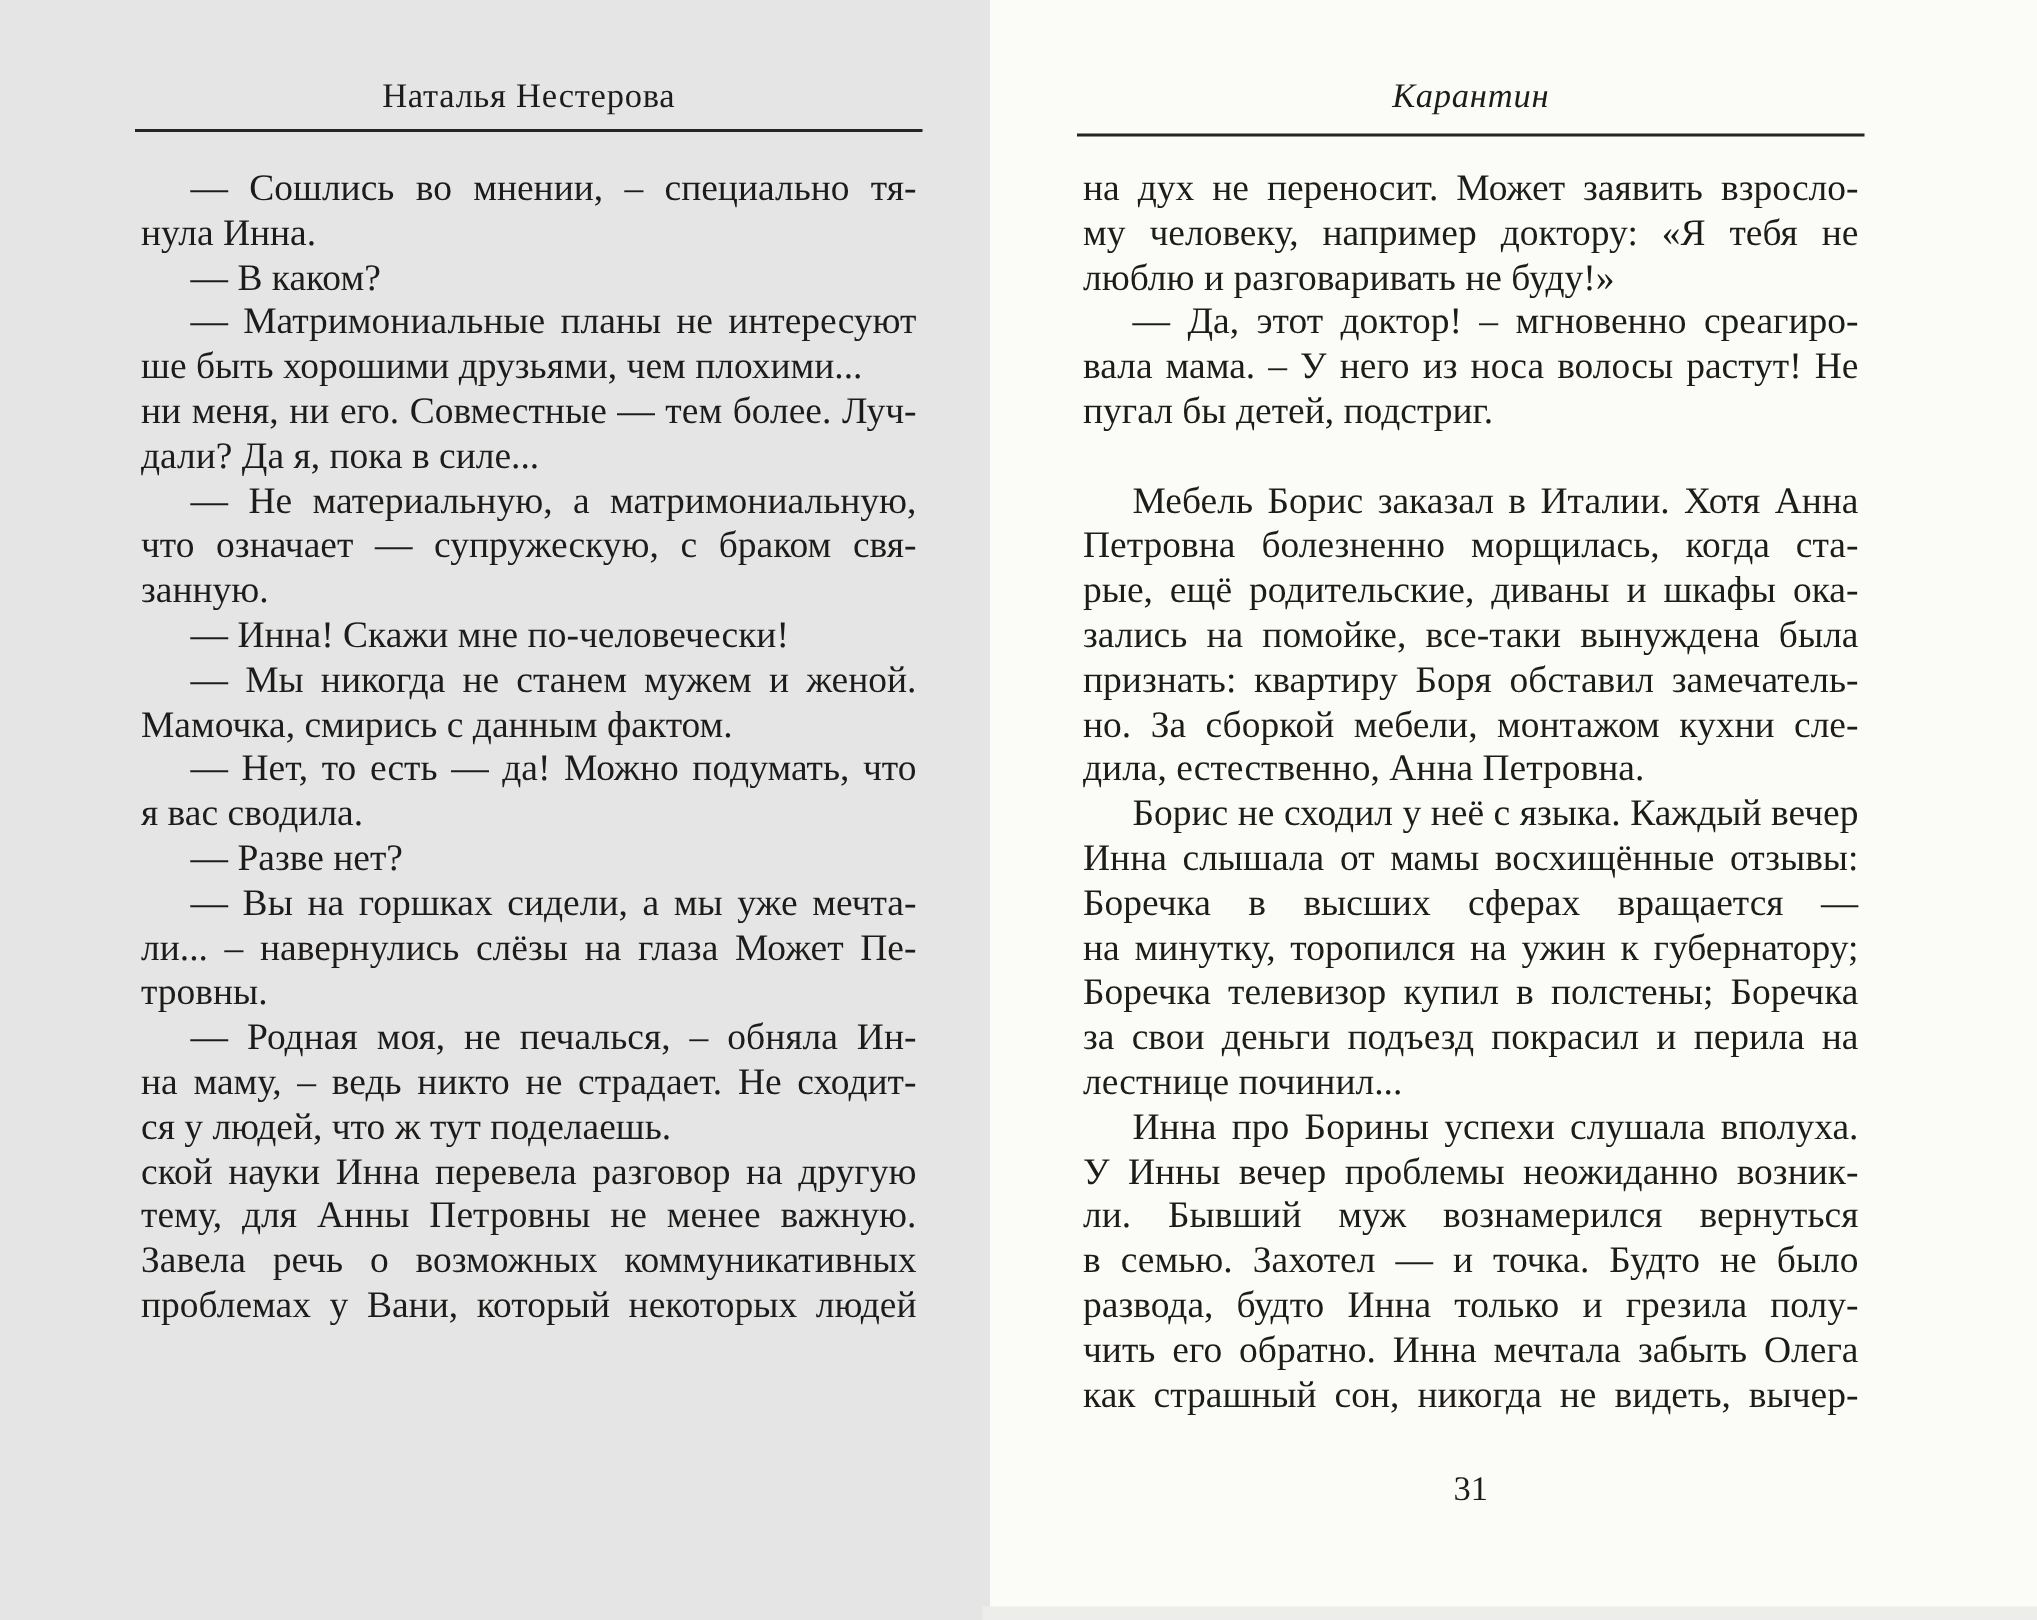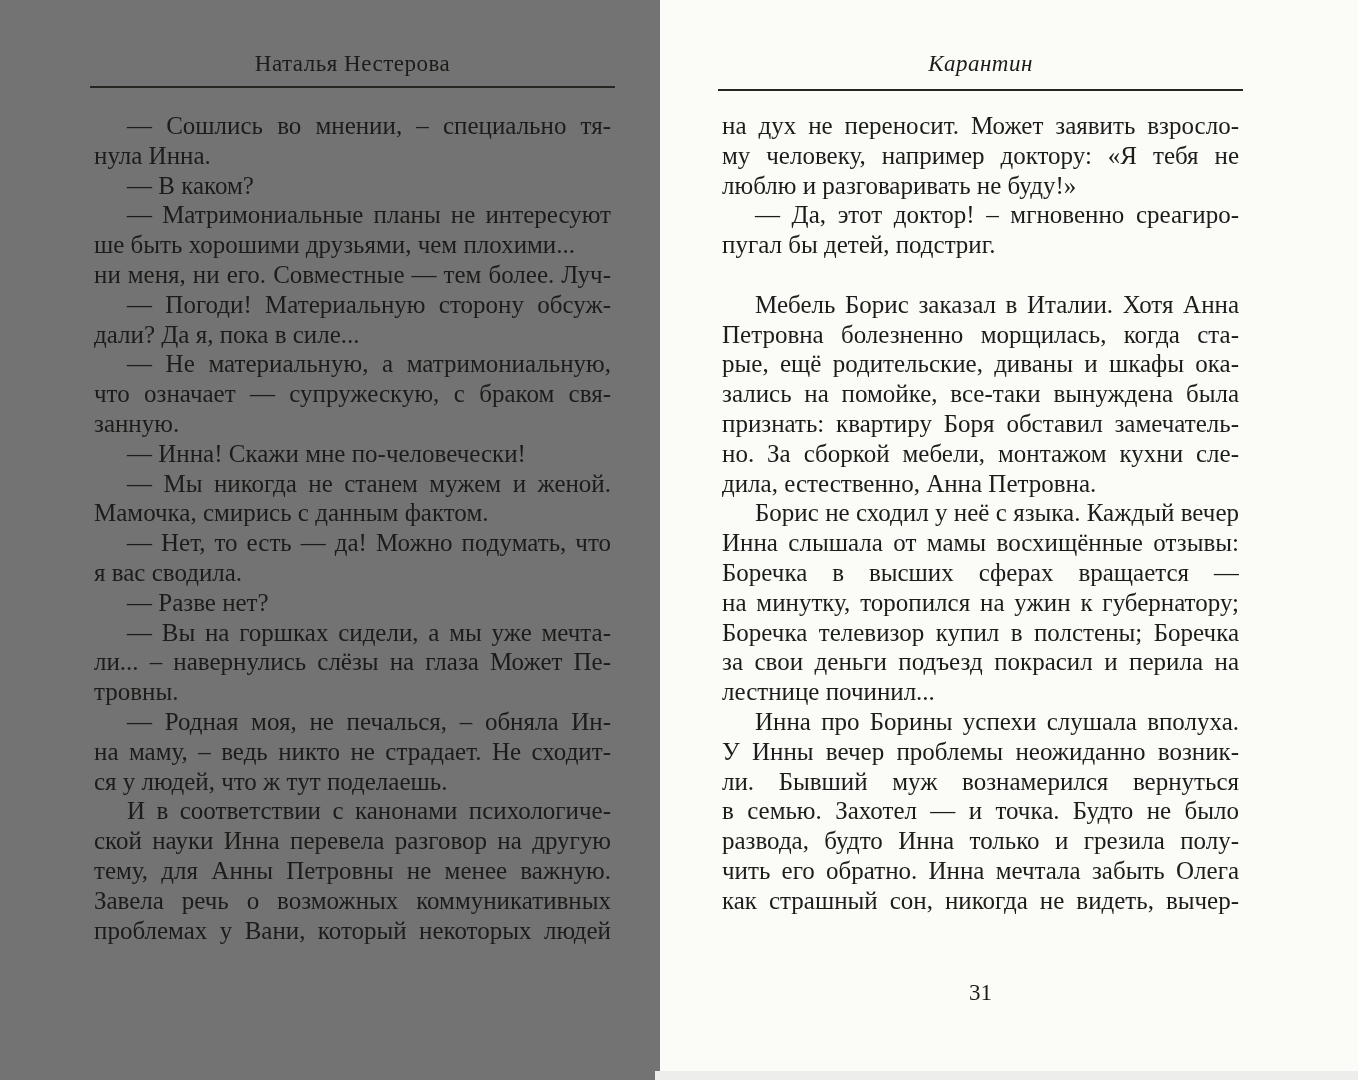--- a/index.html
+++ b/index.html
@@ -1,20 +1,20 @@
 <!DOCTYPE html>
 <html lang="ru"><head>
 <meta charset="utf-8">
 <style>
   html, body { margin: 0; padding: 0; }
   .spread {
     position: relative;
     width: 1358px;
     height: 1080px;
-    background: #737373;
+    background: #e5e5e5;
     font-family: "Liberation Serif", "DejaVu Serif", serif;
     color: #1d1c1a;
     overflow: hidden;
   }
   .right-scan-tint {
     position: absolute;
     left: 660px; top: 0; right: 0; bottom: 0;
     background: #fbfbf8;
   }
   .bottom-scan-strip {
@@ -72,53 +72,52 @@
   <div class="page" id="page-left">
     <div class="running-header">Наталья Нестерова</div>
     <div class="header-rule"></div>
     <div class="text-block">
         <div class="line j i">— Сошлись во мнении, – специально тя-</div>
         <div class="line">нула Инна.</div>
         <div class="line i">— В каком?</div>
         <div class="line j i">— Матримониальные планы не интересуют</div>
         <div class="line">ше быть хорошими друзьями, чем плохими...</div>
         <div class="line j">ни меня, ни его. Совместные — тем более. Луч-</div>
-        <div class="line j i">— Погоди! Материальную сторону обсуж-</div>
         <div class="line">дали? Да я, пока в силе...</div>
         <div class="line j i">— Не материальную, а матримониальную,</div>
         <div class="line j">что означает — супружескую, с браком свя-</div>
         <div class="line">занную.</div>
         <div class="line i">— Инна! Скажи мне по-человечески!</div>
         <div class="line j i">— Мы никогда не станем мужем и женой.</div>
         <div class="line">Мамочка, смирись с данным фактом.</div>
         <div class="line j i">— Нет, то есть — да! Можно подумать, что</div>
         <div class="line">я вас сводила.</div>
         <div class="line i">— Разве нет?</div>
         <div class="line j i">— Вы на горшках сидели, а мы уже мечта-</div>
         <div class="line j">ли... – навернулись слёзы на глаза Может Пе-</div>
         <div class="line">тровны.</div>
         <div class="line j i">— Родная моя, не печалься, – обняла Ин-</div>
         <div class="line j">на маму, – ведь никто не страдает. Не сходит-</div>
         <div class="line">ся у людей, что ж тут поделаешь.</div>
-        <div class="line j i">И в соответствии с канонами психологиче-</div>
         <div class="line j">ской науки Инна перевела разговор на другую</div>
         <div class="line j">тему, для Анны Петровны не менее важную.</div>
         <div class="line j">Завела речь о возможных коммуникативных</div>
         <div class="line j">проблемах у Вани, который некоторых людей</div>
       </div>
   </div>
 
   <div class="page" id="page-right">
     <div class="running-header">Карантин</div>
     <div class="header-rule"></div>
     <div class="text-block">
         <div class="line j">на дух не переносит. Может заявить взросло-</div>
         <div class="line j">му человеку, например доктору: «Я тебя не</div>
         <div class="line">люблю и разговаривать не буду!»</div>
         <div class="line j i">— Да, этот доктор! – мгновенно среагиро-</div>
+        <div class="line j">вала мама. – У него из носа волосы растут! Не</div>
         <div class="line">пугал бы детей, подстриг.</div>
         <div class="line gap"></div>
         <div class="line j i">Мебель Борис заказал в Италии. Хотя Анна</div>
         <div class="line j">Петровна болезненно морщилась, когда ста-</div>
         <div class="line j">рые, ещё родительские, диваны и шкафы ока-</div>
         <div class="line j">зались на помойке, все-таки вынуждена была</div>
         <div class="line j">признать: квартиру Боря обставил замечатель-</div>
         <div class="line j">но. За сборкой мебели, монтажом кухни сле-</div>
         <div class="line">дила, естественно, Анна Петровна.</div>
         <div class="line j i">Борис не сходил у неё с языка. Каждый вечер</div>

